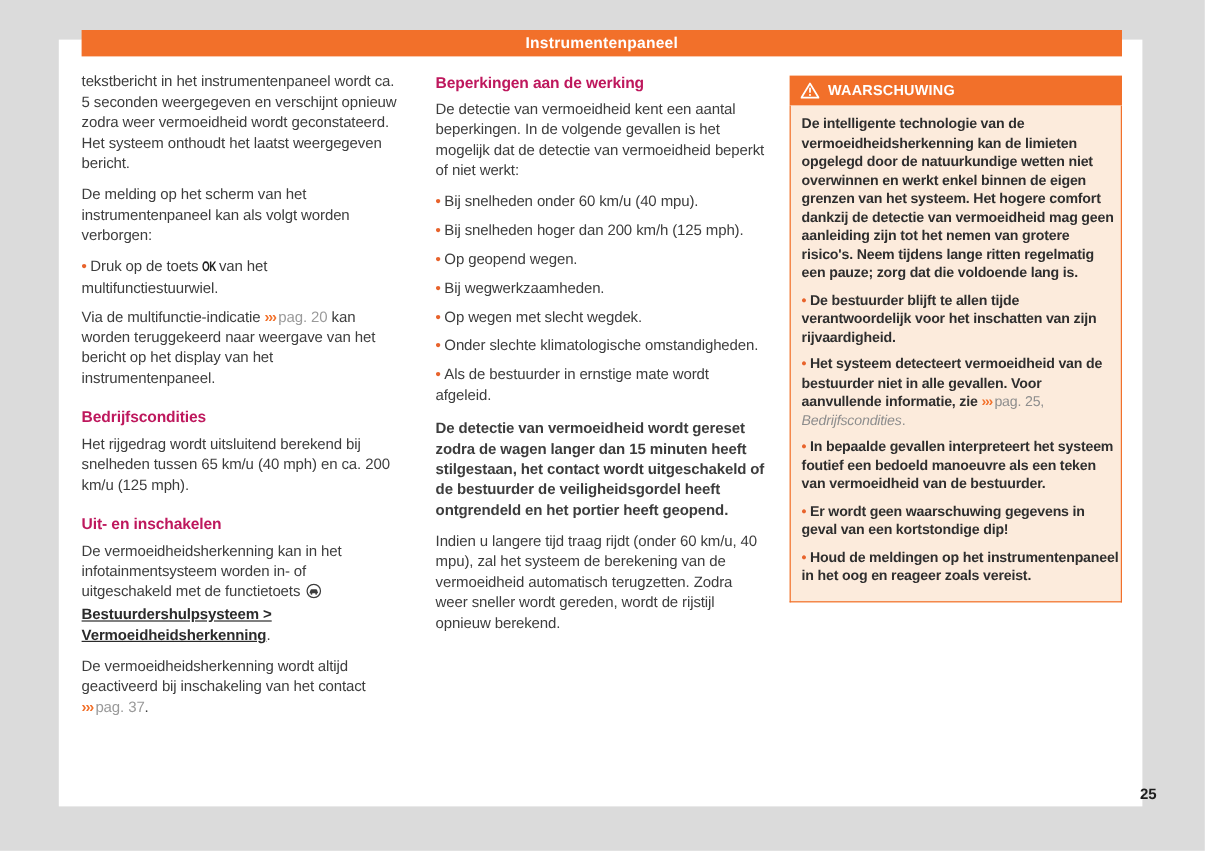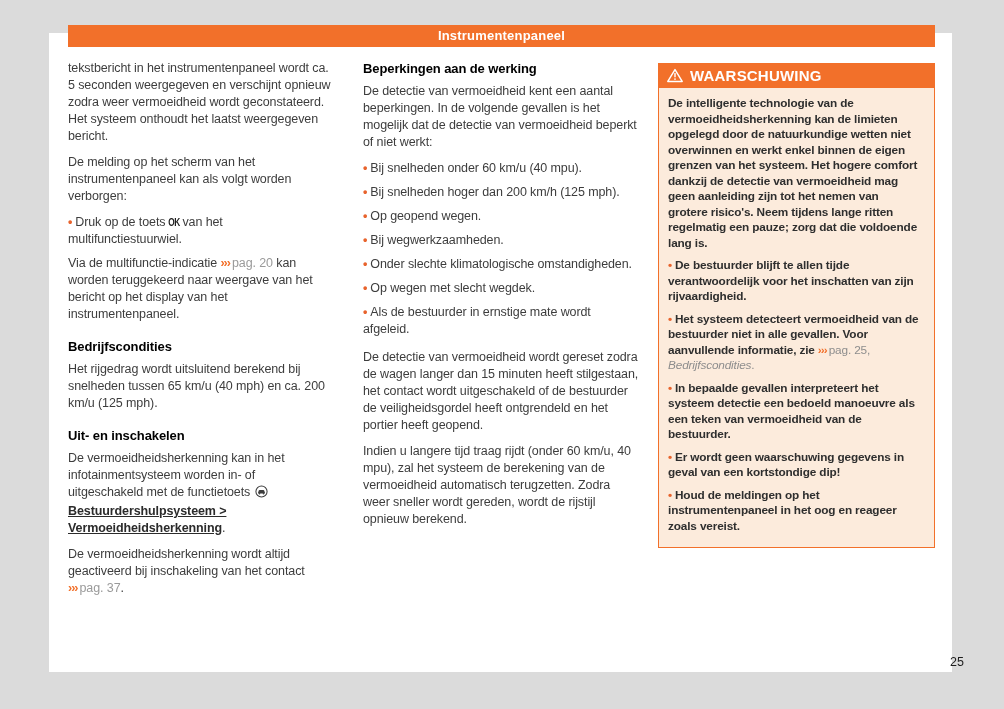--- a/index.html
+++ b/index.html
@@ -22,56 +22,56 @@
   }
   .col{
     position:absolute;
     font-size:12.5px;line-height:17px;color:#3d3d3d;letter-spacing:-0.1px;
   }
   .col1{left:68px;top:60px;width:264px;}
   .col2{left:363px;top:60px;width:277px;}
   .col p{margin:0 0 9px 0;}
   .col h3{
     margin:15px 0 6px 0;font-size:13px;line-height:17px;
-    color:#000000;font-weight:bold;letter-spacing:-0.1px;
+    color:#be185d;font-weight:bold;letter-spacing:-0.1px;
   }
   .col h3.first{margin-top:0;}
   p.bullet{margin:0 0 7px 0;}
   .dot{color:#e8632c;font-weight:bold;margin-right:3px;}
   .ref{color:#f2702a;font-weight:bold;letter-spacing:-1px;margin-right:2px;}
   .pageref{color:#9a9a9a;}
   .it{font-style:italic;}
   .menu-bold{font-weight:bold;color:#2b2b2b;text-decoration:underline;}
   .okkey{
     display:inline-block;font-weight:bold;font-size:11.5px;
     transform:scaleX(.72);transform-origin:center;letter-spacing:-0.5px;
     margin:0 -3px;color:#1d1d1d;
   }
   .assist-icon{display:inline-block;vertical-align:-2px;margin:0 2px 0 1px;}
   
   .warn{
     position:absolute;left:658px;top:63px;width:277px;box-sizing:border-box;
   }
   .warn-header{
     background:#f2702a;color:#ffffff;height:25px;line-height:25px;
-    padding:0 9px;font-size:15px;font-weight:bold;letter-spacing:0.2px;
+    padding:0 9px;font-size:12px;font-weight:bold;letter-spacing:0.2px;
     display:flex;align-items:center;gap:7px;box-sizing:border-box;
   }
   .warn-tri{display:inline-flex;align-items:center;}
   .warn-body{
     background:#fcebdc;border:1px solid #f2702a;border-top:none;
-    padding:8px 15px 6px 9px;
+    padding:8px 0 6px 9px;
     font-size:11.8px;line-height:15.5px;font-weight:bold;color:#2e2e2e;
     letter-spacing:-0.15px;
   }
   .warn-body p{margin:0 0 7px 0;}
   .warn-body .pageref{font-weight:normal;color:#8d8d8d;}
   .pagenum{
     position:absolute;left:950px;top:655px;
-    font-size:12.5px;font-weight:normal;color:#1d1d1d;
+    font-size:12.5px;font-weight:bold;color:#1d1d1d;
   }
 </style>
 </head>
 <body>
 
 <div class="canvas">
 
   <div class="page"></div>
 
   <div class="titlebar">
@@ -95,43 +95,43 @@
     <p><span>De vermoeidheidsherkenning wordt altijd geactiveerd bij inschakeling van het contact </span><span class="ref">›››</span><span class="pageref">pag. 37</span><span>.</span></p>
   </div>
 
   <div class="col col2">
     <h3 class="first">Beperkingen aan de werking</h3>
     <p><span>De detectie van vermoeidheid kent een aantal beperkingen. In de volgende gevallen is het mogelijk dat de detectie van vermoeidheid beperkt of niet werkt:</span></p>
     <p class="bullet"><span class="dot">•</span><span>Bij snelheden onder 60 km/u (40 mpu).</span></p>
     <p class="bullet"><span class="dot">•</span><span>Bij snelheden hoger dan 200 km/h (125 mph).</span></p>
     <p class="bullet"><span class="dot">•</span><span>Op geopend wegen.</span></p>
     <p class="bullet"><span class="dot">•</span><span>Bij wegwerkzaamheden.</span></p>
+    <p class="bullet"><span class="dot">•</span><span>Op wegen met slecht wegdek.</span></p>
     <p class="bullet"><span class="dot">•</span><span>Onder slechte klimatologische omstandigheden.</span></p>
-    <p class="bullet"><span class="dot">•</span><span>Op wegen met slecht wegdek.</span></p>
     <p class="bullet"><span class="dot">•</span><span>Als de bestuurder in ernstige mate wordt afgeleid.</span></p>
-    <p style="margin-top:11px;"><span>De detectie van vermoeidheid wordt gereset zodra de wagen langer dan 15 minuten heeft stilgestaan, het contact wordt uitgeschakeld of de bestuurder de veiligheidsgordel heeft ontgrendeld en het portier heeft geopend.</span></p>
+    <p style="margin-top:11px;font-weight:bold;"><span>De detectie van vermoeidheid wordt gereset zodra de wagen langer dan 15 minuten heeft stilgestaan, het contact wordt uitgeschakeld of de bestuurder de veiligheidsgordel heeft ontgrendeld en het portier heeft geopend.</span></p>
     <p><span>Indien u langere tijd traag rijdt (onder 60 km/u, 40 mpu), zal het systeem de berekening van de vermoeidheid automatisch terugzetten. Zodra weer sneller wordt gereden, wordt de rijstijl opnieuw berekend.</span></p>
   </div>
 
   <div class="warn">
     <div class="warn-header">
       <span class="warn-tri">
           <svg width="16" height="15" viewBox="0 0 20 18">
             <path d="M10 1.6 L19 16.4 L1 16.4 Z" fill="none" stroke="#ffffff" stroke-width="1.8" stroke-linejoin="round"></path>
             <rect x="9.1" y="6" width="1.8" height="5.2" fill="#ffffff"></rect>
             <rect x="9.1" y="12.6" width="1.8" height="1.9" fill="#ffffff"></rect>
           </svg>
         </span>
       <span>WAARSCHUWING</span>
     </div>
     <div class="warn-body">
       <p><span>De intelligente technologie van de vermoeidheidsherkenning kan de limieten opgelegd door de natuurkundige wetten niet overwinnen en werkt enkel binnen de eigen grenzen van het systeem. Het hogere comfort dankzij de detectie van vermoeidheid mag geen aanleiding zijn tot het nemen van grotere risico's. Neem tijdens lange ritten regelmatig een pauze; zorg dat die voldoende lang is.</span></p>
       <p class="bullet"><span class="dot">•</span><span>De bestuurder blijft te allen tijde verantwoordelijk voor het inschatten van zijn rijvaardigheid.</span></p>
       <p class="bullet"><span class="dot">•</span><span>Het systeem detecteert vermoeidheid van de bestuurder niet in alle gevallen. Voor aanvullende informatie, zie </span><span class="ref">›››</span><span class="pageref">pag. 25, </span><span class="pageref it">Bedrijfscondities</span><span class="pageref">.</span></p>
-      <p class="bullet"><span class="dot">•</span><span>In bepaalde gevallen interpreteert het systeem detectie een bedoeld manoeuvre als een teken van vermoeidheid van de bestuurder.</span></p>
+      <p class="bullet"><span class="dot">•</span><span>In bepaalde gevallen interpreteert het systeem foutief een bedoeld manoeuvre als een teken van vermoeidheid van de bestuurder.</span></p>
       <p class="bullet"><span class="dot">•</span><span>Er wordt geen waarschuwing gegevens in geval van een kortstondige dip!</span></p>
       <p class="bullet"><span class="dot">•</span><span>Houd de meldingen op het instrumentenpaneel in het oog en reageer zoals vereist.</span></p>
     </div>
   </div>
 
   <div class="pagenum">25</div>
 
 </div>
 
 </body></html>

